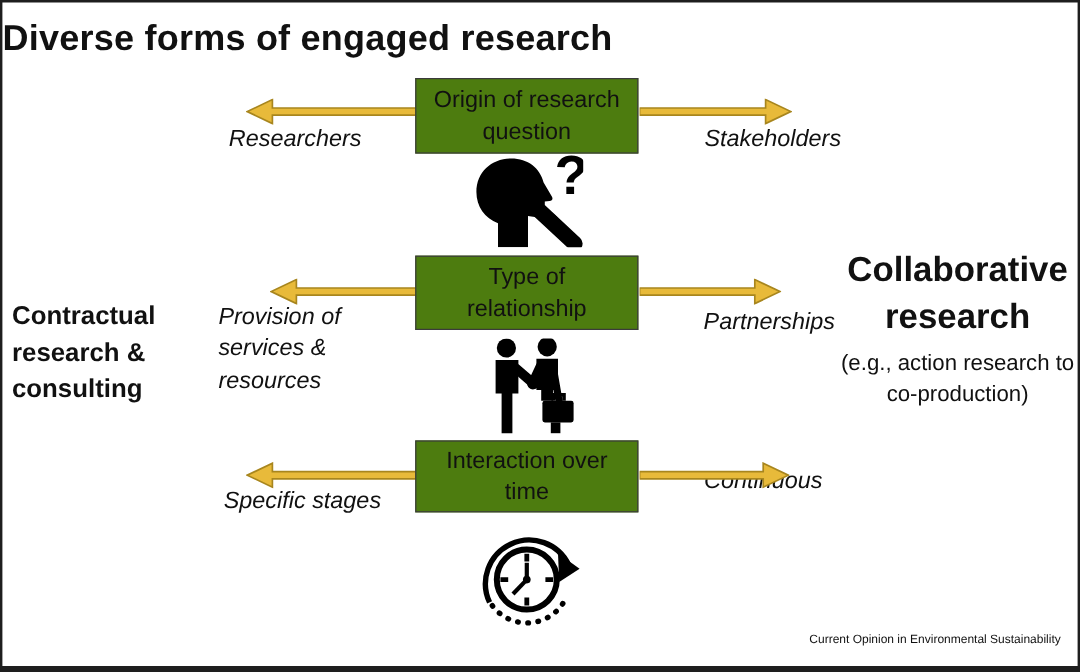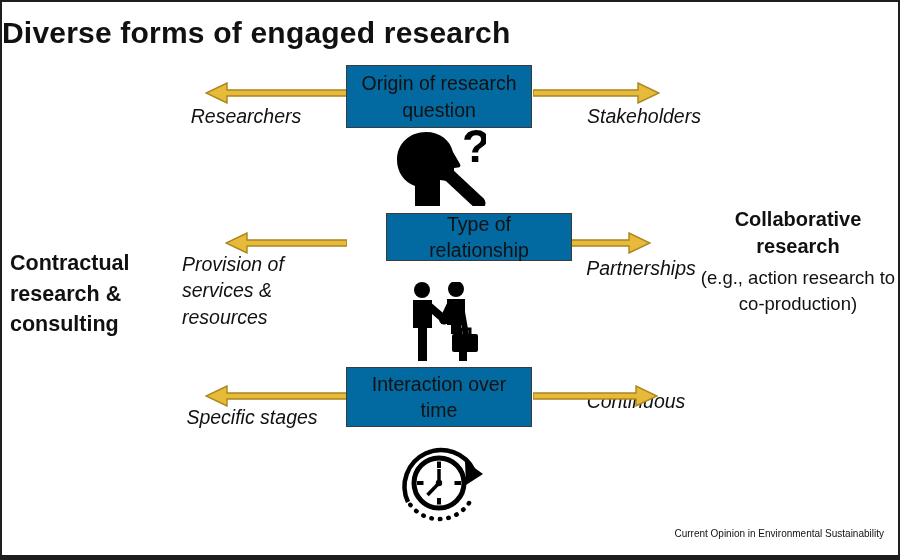--- a/index.html
+++ b/index.html
@@ -16,48 +16,48 @@
   }
   .title{
     position:absolute;top:14px;left:0;right:0;
     text-align:left;
     font-size:30px;font-weight:bold;
     letter-spacing:.2px;
   }
   .box{
     position:absolute;left:344px;width:186px;
     box-sizing:border-box;
-    background:#0369a1;
+    background:#4d7c0f;
     border:1.6px solid var(--box-border,#3b3b3b);
     display:flex;align-items:center;justify-content:center;
     text-align:center;
     font-size:19.5px;line-height:1.35;
     z-index:2;
   }
   .box span{display:inline-block;max-width:164px;}
   .box.r1{top:63px;height:63px;}
-  .box.r2{top:211px;height:48px;margin-left:40px;}
+  .box.r2{top:211px;height:62px;}
   .box.r3{top:365px;height:60px;}
   .arrow{position:absolute;height:22px;z-index:1;}
   .arrow-shape{fill:var(--arrow-fill,#e8ba3a);stroke:var(--arrow-stroke,#a8861e);stroke-width:1.4;}
   .lbl{
     position:absolute;
     font-style:italic;
     font-size:19.5px;line-height:1.35;
   }
   .lbl.c{text-align:center;}
   .side-left{
     position:absolute;left:8px;top:246px;width:160px;
     font-weight:bold;font-size:21.5px;line-height:1.42;
   }
   .side-right{
     position:absolute;left:698px;top:204px;width:196px;
     text-align:center;
   }
-  .side-right .head{font-weight:bold;font-size:20px;line-height:1.35;}
+  .side-right .head{font-weight:bold;font-size:29px;line-height:1.35;}
   .side-right .note{font-size:18.5px;line-height:1.38;margin-top:5px;}
   .footer{
     position:absolute;top:526px;right:14px;
     font-size:10px;
   }
   .icon{position:absolute;color:var(--icon,#000);}
   .icon svg text{font-family:"Liberation Sans",sans-serif;font-weight:bold;}
 </style>
 </head>
 <body>

